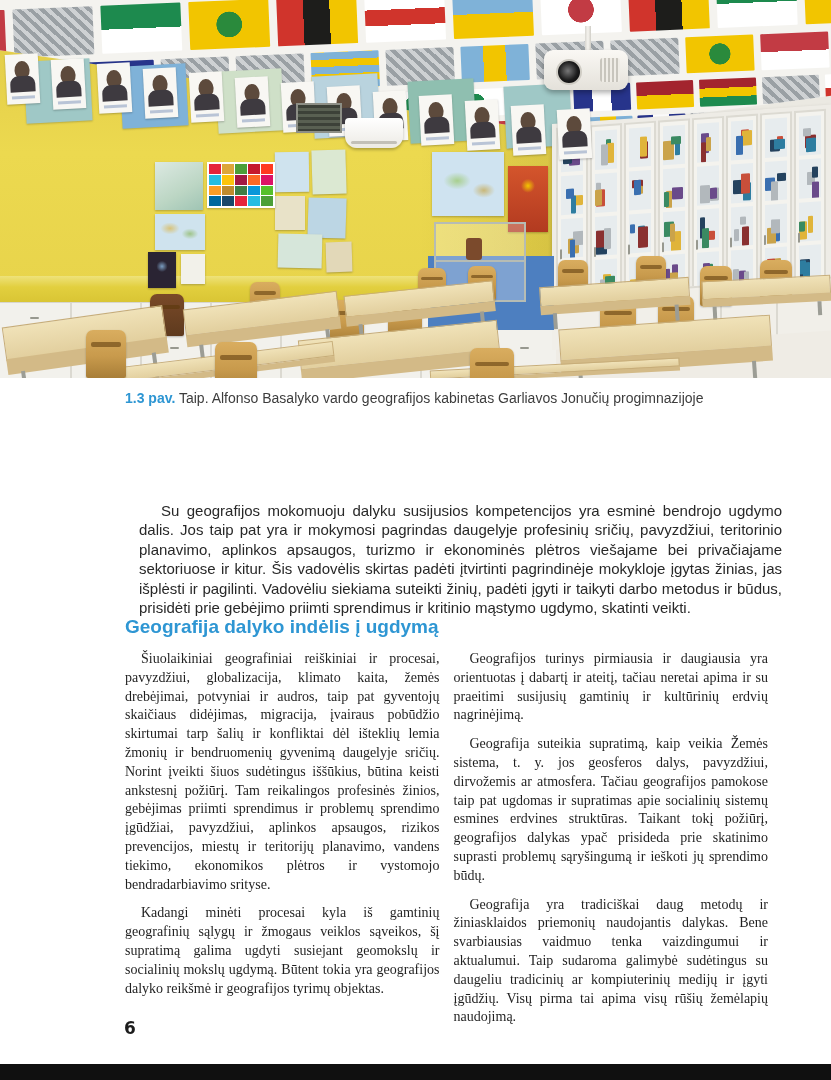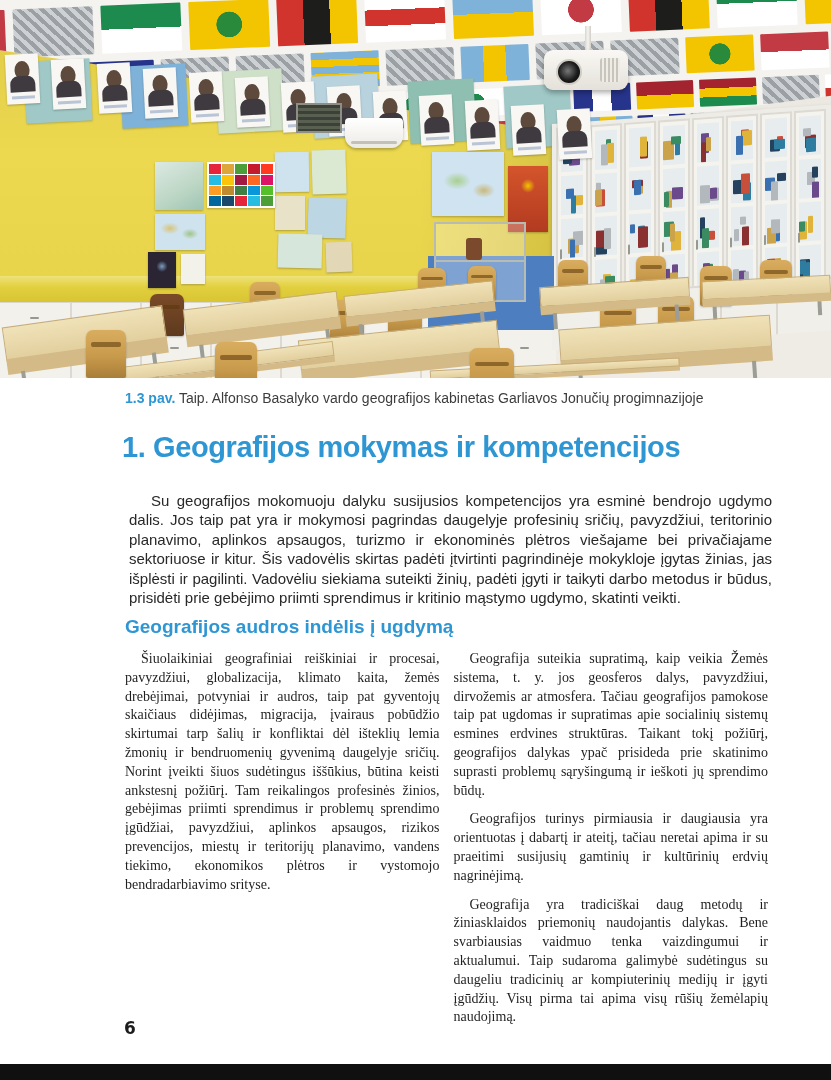--- a/index.html
+++ b/index.html
@@ -69,21 +69,21 @@
   .desk{position:absolute;}
   .desk-top{position:absolute;left:0;top:0;width:100%;height:58%;background:linear-gradient(180deg,#f0e2b8,#e2cf9e);border:1px solid #c7ad79;box-sizing:border-box;}
   .desk-front{position:absolute;left:0;top:56%;width:100%;height:26%;background:#d3ba87;}
   .desk-leg{position:absolute;width:4px;background:#9c9d95;}
 
   
   .caption{position:absolute;left:125px;top:389px;width:660px;margin:0;font-size:14px;line-height:18px;color:#3d3d3d;}
   .caption strong{color:#2e96d3;font-weight:bold;}
   h1.chapter{position:absolute;left:122px;top:431px;margin:0;font-size:29px;letter-spacing:-.4px;color:#2e96d3;
              font-family:"Liberation Sans",sans-serif;font-weight:bold;}
-  .intro{position:absolute;left:125px;top:487px;width:643px;margin:4px;text-align:justify;text-indent:22px;
+  .intro{position:absolute;left:125px;top:487px;width:643px;margin:14px;text-align:justify;text-indent:22px;
          font-size:15px;line-height:19.4px;color:#282828;}
   h2.sub{position:absolute;left:125px;top:616px;margin:0;font-size:19px;color:#2e96d3;
          font-family:"Liberation Sans",sans-serif;font-weight:bold;}
   .cols{position:absolute;left:125px;top:650px;width:643px;display:flex;gap:14px;}
   .col{flex:1;text-align:justify;font-family:"Liberation Serif",serif;font-size:14px;line-height:18.8px;color:#1f1f1f;}
   .col p{margin:0 0 10px 0;text-indent:16px;}
   .pagenum{position:absolute;left:124px;top:1018px;font:bold 17px "DejaVu Sans",sans-serif;color:#1c1c1c;}
   .bottom-bar{position:absolute;left:0;top:1064px;width:831px;height:16px;background:#101010;}
 </style>
 </head>
@@ -620,32 +620,32 @@
 
     <div class="projector-pole"></div>
     <div class="projector">
       <div class="projector-lens"></div>
       <div class="projector-grille"></div>
     </div>
   </figure>
 
   <p class="caption"><strong>1.3 pav.</strong><span> Taip. Alfonso Basalyko vardo geografijos kabinetas Garliavos Jonučių progimnazijoje</span></p>
 
-  <h1 class="chapter">1. Geografijos mokymas ir kompetencijos</h1>
 
   <p class="intro">Su geografijos mokomuoju dalyku susijusios kompetencijos yra esminė bendrojo ugdymo dalis. Jos taip pat yra ir mokymosi pagrindas daugelyje profesinių sričių, pavyzdžiui, teritorinio planavimo, aplinkos apsaugos, turizmo ir ekonominės plėtros viešajame bei privačiajame sektoriuose ir kitur. Šis vadovėlis skirtas padėti įtvirtinti pagrindinėje mokykloje įgytas žinias, jas išplėsti ir pagilinti. Vadovėliu siekiama suteikti žinių, padėti įgyti ir taikyti darbo metodus ir būdus, prisidėti prie gebėjimo priimti sprendimus ir kritinio mąstymo ugdymo, skatinti veikti.</p>
 
-  <h2 class="sub">Geografijos audros indėlis į ugdymą</h2>
+  <h2 class="sub">Geografija dalyko indėlis į ugdymą</h2>
 
   <div class="cols">
     <div class="col">
       <p>Šiuolaikiniai geografiniai reiškiniai ir procesai, pavyzdžiui, globalizacija, klimato kaita, žemės drebėjimai, potvyniai ir audros, taip pat gyventojų skaičiaus didėjimas, migracija, įvairaus pobūdžio skirtumai tarp šalių ir konfliktai dėl išteklių lemia žmonių ir bendruomenių gyvenimą daugelyje sričių. Norint įveikti šiuos sudėtingus iššūkius, būtina keisti ankstesnį požiūrį. Tam reikalingos profesinės žinios, gebėjimas priimti sprendimus ir problemų sprendimo įgūdžiai, pavyzdžiui, aplinkos apsaugos, rizikos prevencijos, miestų ir teritorijų planavimo, vandens tiekimo, ekonomikos plėtros ir vystomojo bendradarbiavimo srityse.</p>
+      <p>Kadangi minėti procesai kyla iš gamtinių geografinių sąlygų ir žmogaus veiklos sąveikos, šį supratimą galima ugdyti susiejant geomokslų ir socialinių mokslų ugdymą. Būtent tokia yra geografijos dalyko reikšmė ir geografijos tyrimų objektas.</p>
     </div>
     <div class="col">
+      <p>Geografijos turinys pirmiausia ir daugiausia yra orientuotas į dabartį ir ateitį, tačiau neretai apima ir su praeitimi susijusių gamtinių ir kultūrinių erdvių nagrinėjimą.</p>
       <p>Geografija suteikia supratimą, kaip veikia Žemės sistema, t. y. jos geosferos dalys, pavyzdžiui, dirvožemis ar atmosfera. Tačiau geografijos pamokose taip pat ugdomas ir supratimas apie socialinių sistemų esmines erdvines struktūras. Taikant tokį požiūrį, geografijos dalykas ypač prisideda prie skatinimo suprasti problemų sąryšingumą ir ieškoti jų sprendimo būdų.</p>
-      <p>Geografijos turinys pirmiausia ir daugiausia yra orientuotas į dabartį ir ateitį, tačiau neretai apima ir su praeitimi susijusių gamtinių ir kultūrinių erdvių nagrinėjimą.</p>
       <p>Geografija yra tradiciškai daug metodų ir žiniasklaidos priemonių naudojantis dalykas. Bene svarbiausias vaidmuo tenka vaizdingumui ir aktualumui. Taip sudaroma galimybė sudėtingus su daugeliu tradicinių ar kompiuterinių medijų ir įgyti įgūdžių. Visų pirma tai apima visų rūšių žemėlapių naudojimą.</p>
     </div>
   </div>
 
   <div class="pagenum">6</div>
   <div class="bottom-bar"></div>
 </div>
 
 </body></html>

